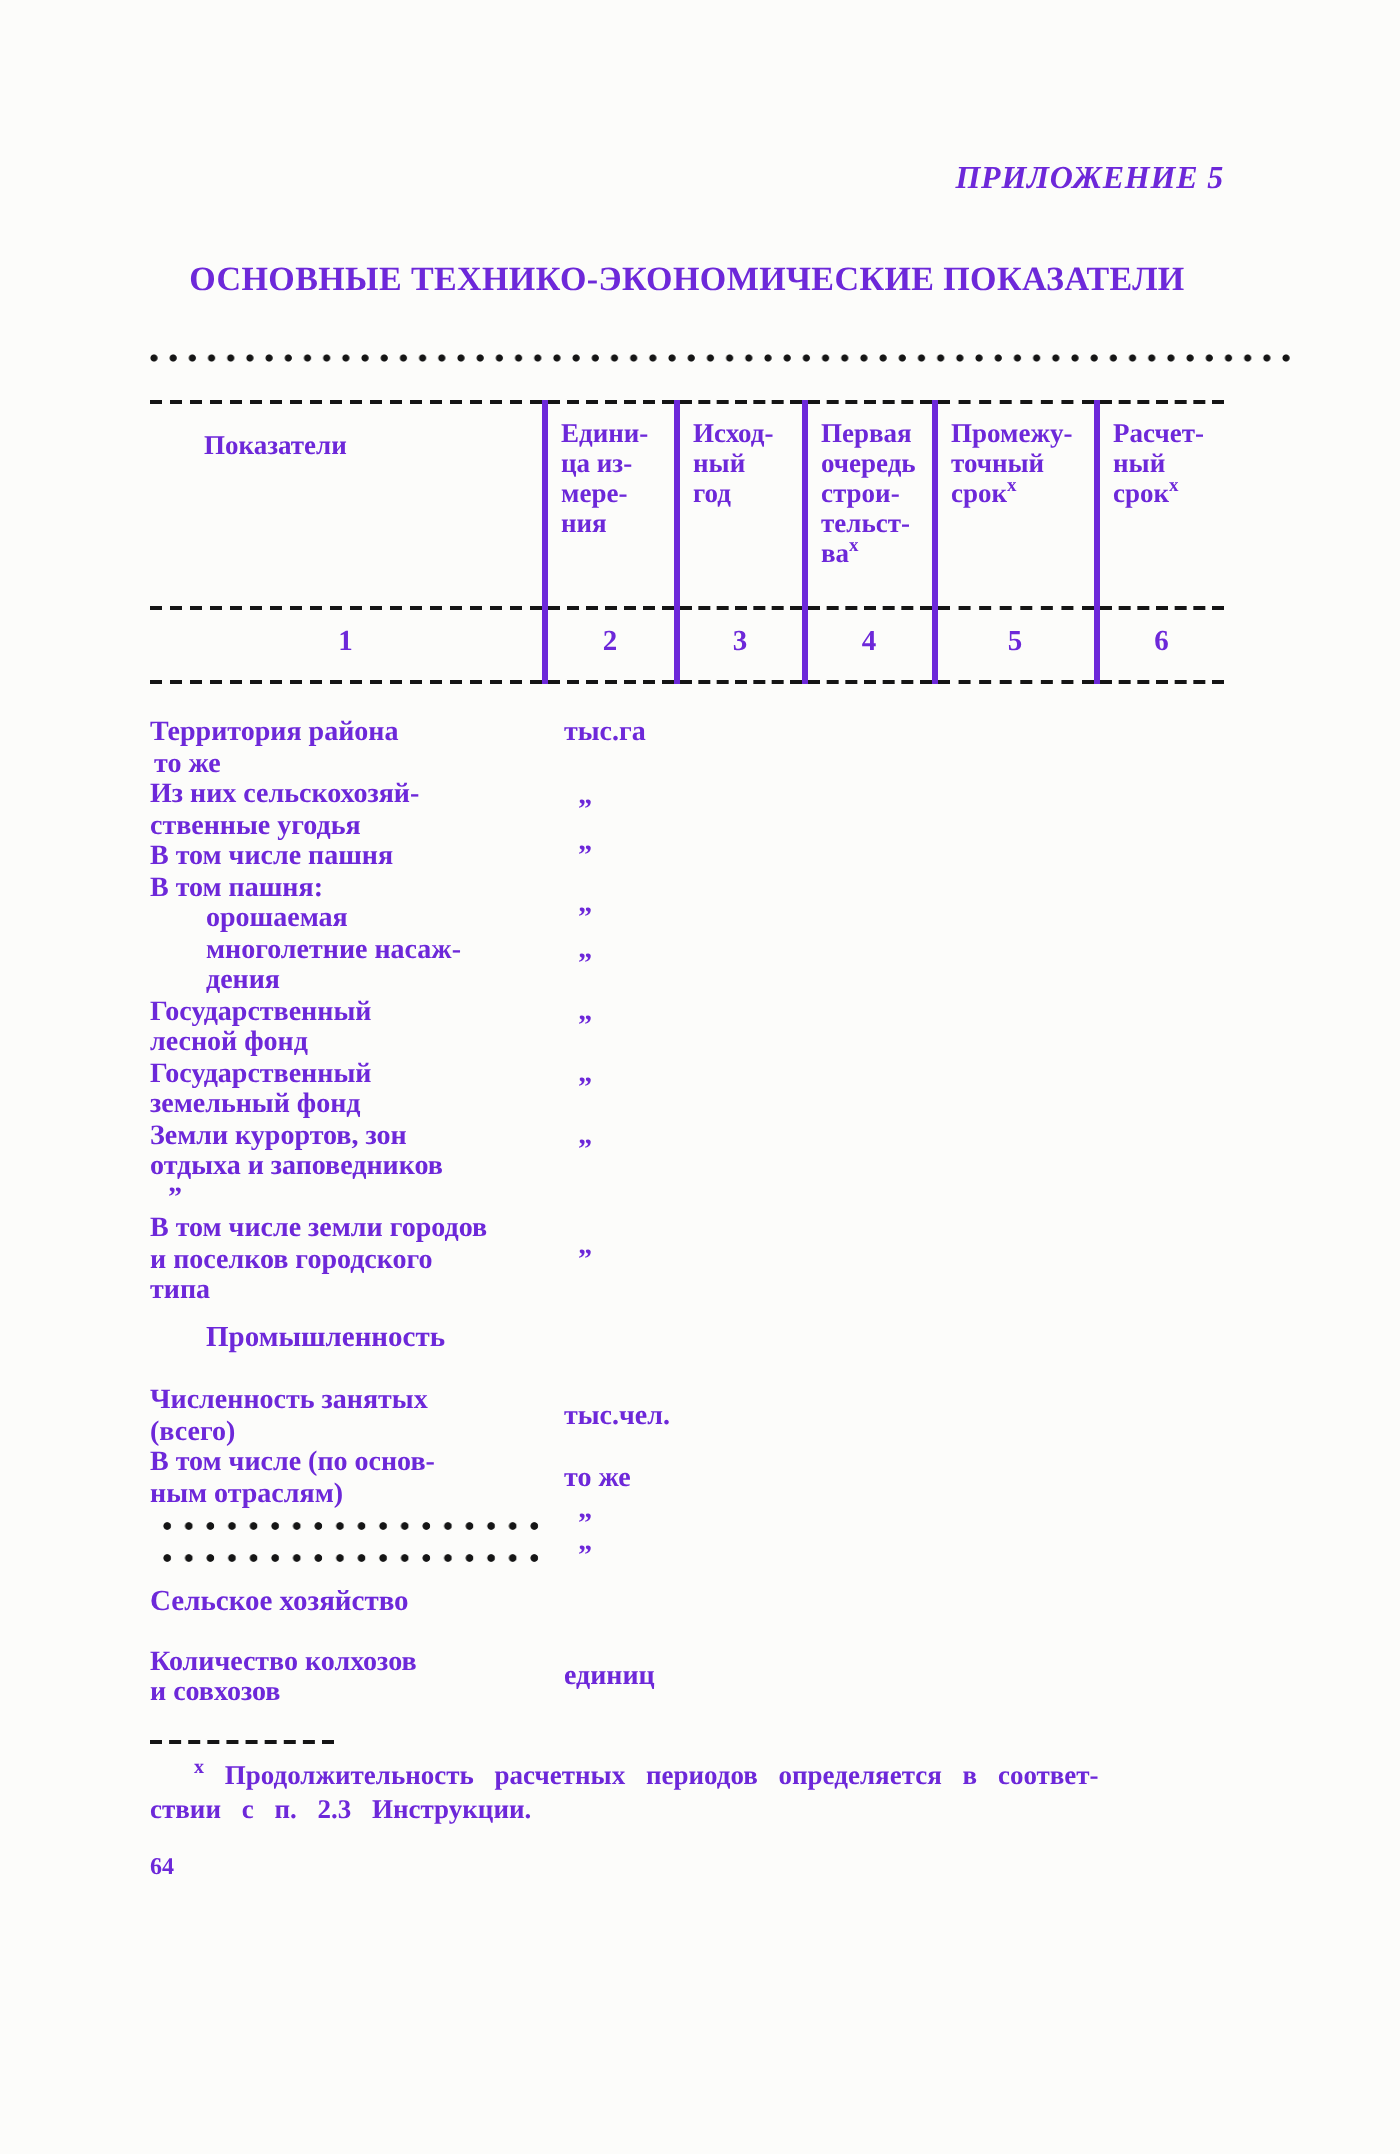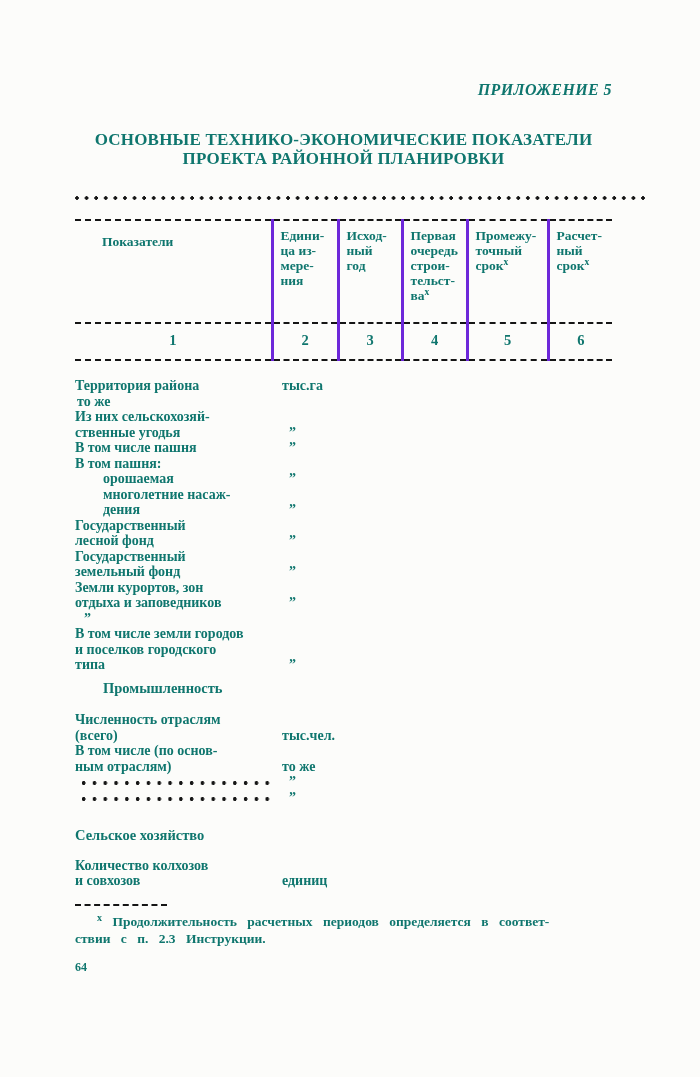--- a/index.html
+++ b/index.html
@@ -1,21 +1,21 @@
 <!DOCTYPE html>
 <html lang="ru"><head>
 <meta charset="utf-8">
 <style>
   html,body{margin:0;padding:0;background:#ffffff;}
   .page{
     position:relative;
     width:700px;height:1077px;
     box-sizing:border-box;
     background:#fcfcfa;
-    color:#0f766e;
+    color:#6d28d9;
     font-family:"Liberation Serif","DejaVu Serif",serif;
     font-weight:700;
     padding-left:75px;
     overflow:hidden;
   }
   .content{width:537px;}
 
   .appendix{
     padding-top:81px;
     text-align:right;
@@ -62,29 +62,29 @@
   .num-row td{
     border-bottom:2.5px dashed #151515;
     height:29px;
     text-align:center;
     vertical-align:middle;
     font-size:14.5px;
     padding:2px 0 4px 0;
   }
 
   .tbody{margin-top:17px;font-size:14px;line-height:15.5px;}
-  .row{display:flex;align-items:flex-end;}
+  .row{display:flex;align-items:center;}
   .cell-name{width:205px;white-space:pre-line;box-sizing:border-box;}
   .cell-name.indented{padding-left:28px;}
   .cell-unit{padding-left:2px;white-space:nowrap;}
   .cell-unit.q{padding-left:9px;letter-spacing:1px;}
 
   .section{font-size:14.5px;line-height:15.5px;}
   .section.indented{margin:8px 0 16px 0;padding-left:28px;}
-  .section:not(.indented){margin:23px 0 14px 0;}
+  .section:not(.indented){margin:8px 0 14px 0;}
 
   .dots-leader{
     display:inline-block;
     margin-left:6px;
     width:192px;height:7px;
     background-image:radial-gradient(circle at 2.6px 4px,#151515 1.7px,rgba(0,0,0,0) 2.1px);
     background-size:10.8px 7px;
     background-repeat:repeat-x;
   }
 
@@ -105,21 +105,21 @@
   .pageno{margin-top:11px;font-size:12px;line-height:16px;}
 </style>
 </head>
 <body>
 
 <div class="page">
   <div class="content">
 
     <div class="appendix">ПРИЛОЖЕНИЕ 5</div>
 
-    <h1 class="title"><span>ОСНОВНЫЕ ТЕХНИКО-ЭКОНОМИЧЕСКИЕ ПОКАЗАТЕЛИ</span><br><span>ПРОЕКТА РАЙОННОЙ ПЛАНИРОВКИ</span></h1>
+    <h1 class="title"><span>ОСНОВНЫЕ ТЕХНИКО-ЭКОНОМИЧЕСКИЕ ПОКАЗАТЕЛИ</span><br></h1>
 
     <div class="dotted-rule"></div>
 
     <table class="ind-table">
       <colgroup>
         <col style="width:197px">
           <col style="width:66px">
           <col style="width:64px">
         <col style="width:65px">
           <col style="width:81px">
@@ -207,21 +207,21 @@
     <div class="cell-unit q">”</div>
   </div>
         <div class="row">
     <div class="cell-name">В том числе земли городов
 и поселков городского
 типа</div>
     <div class="cell-unit q">”</div>
   </div>
         <div class="section indented">Промышленность</div>
         <div class="row">
-    <div class="cell-name">Численность отраслям
+    <div class="cell-name">Численность занятых
 (всего)</div>
     <div class="cell-unit">тыс.чел.</div>
   </div>
         <div class="row">
     <div class="cell-name">В том числе (по основ-
 ным отраслям)</div>
     <div class="cell-unit">то же</div>
   </div>
         <div class="row">
     <div class="cell-name"><span class="dots-leader"></span></div>

